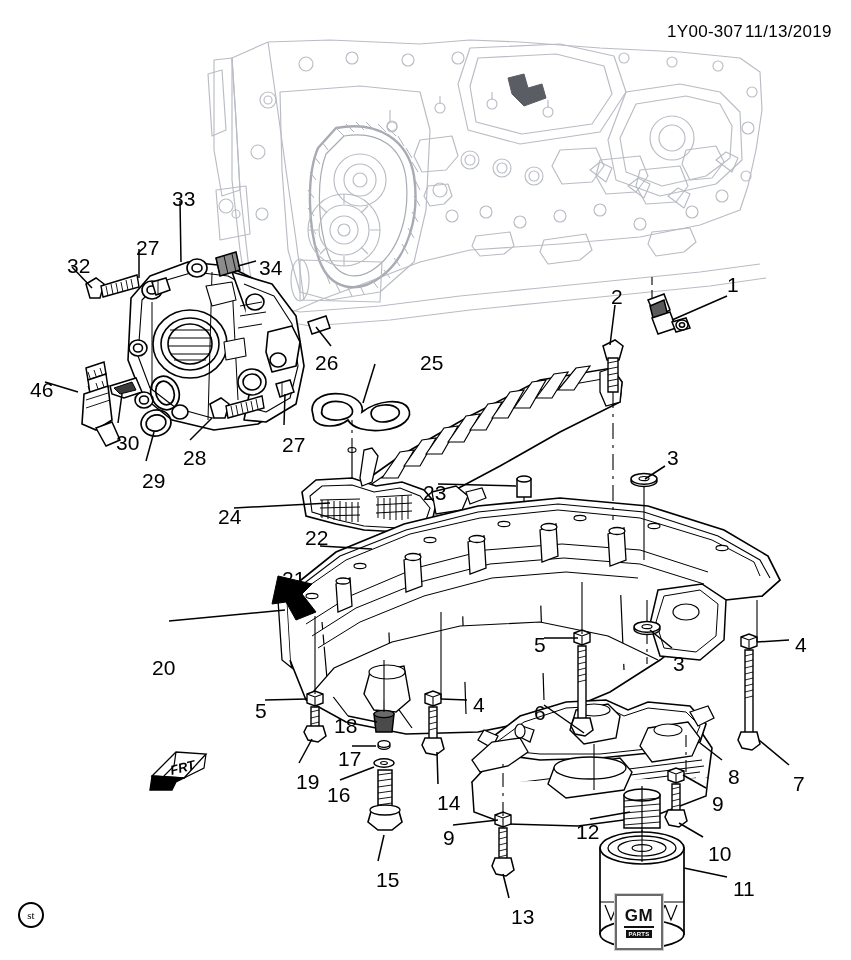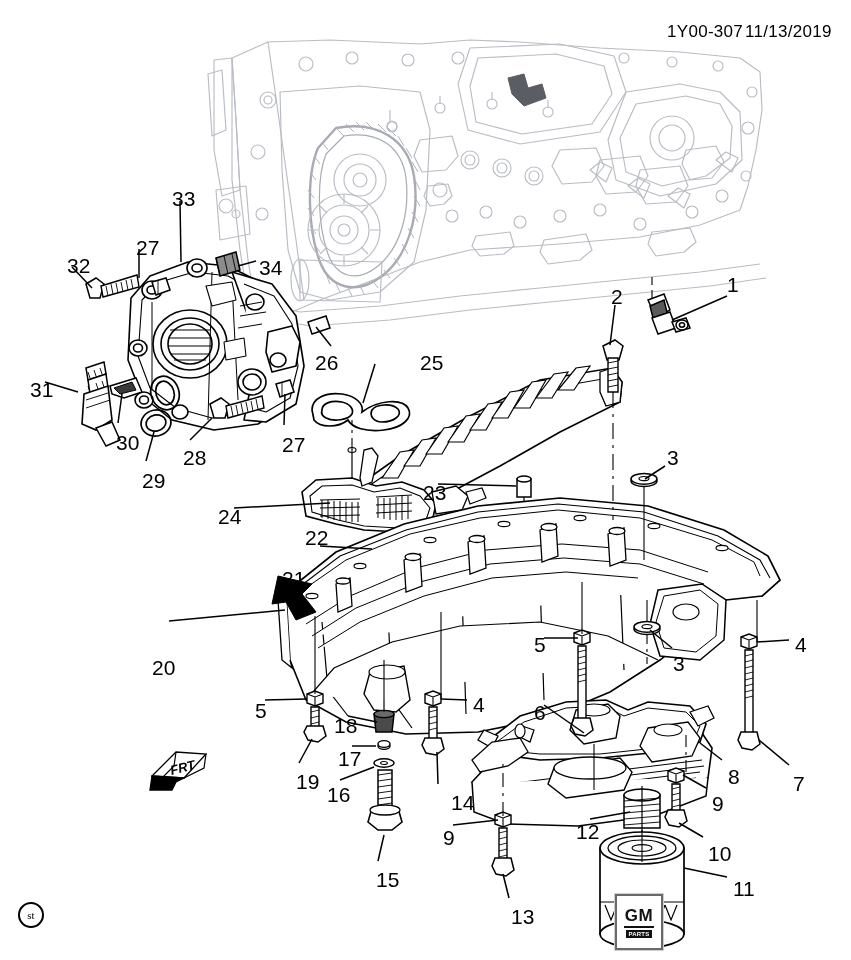--- a/index.html
+++ b/index.html
@@ -656,39 +656,39 @@
       <div class="callout" style="left: 534px; top: 634px;">5</div>
       <div class="callout" style="left: 534px; top: 702px;">6</div>
       <div class="callout" style="left: 793px; top: 773px;">7</div>
       <div class="callout" style="left: 728px; top: 766px;">8</div>
       <div class="callout" style="left: 712px; top: 793px;">9</div>
       <div class="callout" style="left: 443px; top: 827px;">9</div>
       <div class="callout" style="left: 708px; top: 843px;">10</div>
       <div class="callout" style="left: 733px; top: 878px;">11</div>
       <div class="callout" style="left: 576px; top: 821px;">12</div>
       <div class="callout" style="left: 511px; top: 906px;">13</div>
-      <div class="callout" style="left: 451px; top: 792px;">14</div>
+      <div class="callout" style="left: 437px; top: 792px;">14</div>
       <div class="callout" style="left: 376px; top: 869px;">15</div>
       <div class="callout" style="left: 327px; top: 784px;">16</div>
       <div class="callout" style="left: 338px; top: 748px;">17</div>
       <div class="callout" style="left: 334px; top: 715px;">18</div>
       <div class="callout" style="left: 296px; top: 771px;">19</div>
       <div class="callout" style="left: 152px; top: 617px; margin-top: 40px;">20</div>
       <div class="callout" style="left: 266px; top: 568px; margin-left: 16px;">21</div>
       <div class="callout" style="left: 305px; top: 527px;">22</div>
       <div class="callout" style="left: 423px; top: 482px;">23</div>
       <div class="callout" style="left: 218px; top: 506px;">24</div>
       <div class="callout" style="left: 373px; top: 352px; margin-left: 47px;">25</div>
       <div class="callout" style="left: 315px; top: 352px;">26</div>
       <div class="callout" style="left: 136px; top: 237px;">27</div>
       <div class="callout" style="left: 282px; top: 434px;">27</div>
       <div class="callout" style="left: 183px; top: 447px;">28</div>
       <div class="callout" style="left: 142px; top: 470px;">29</div>
       <div class="callout" style="left: 116px; top: 432px;">30</div>
-      <div class="callout" style="left: 30px; top: 379px;">31</div>
+      <div class="callout" style="left: 30px; top: 379px;">46</div>
       <div class="callout" style="left: 67px; top: 255px;">32</div>
       <div class="callout" style="left: 172px; top: 188px;">33</div>
       <div class="callout" style="left: 259px; top: 250px; margin-top: 7px;">34</div>
     </div>
 
   <div class="frtlabel" style="left:170px;top:760px;">FRT</div>
 
   <div class="stmark">
     <span>st</span>
   </div>

